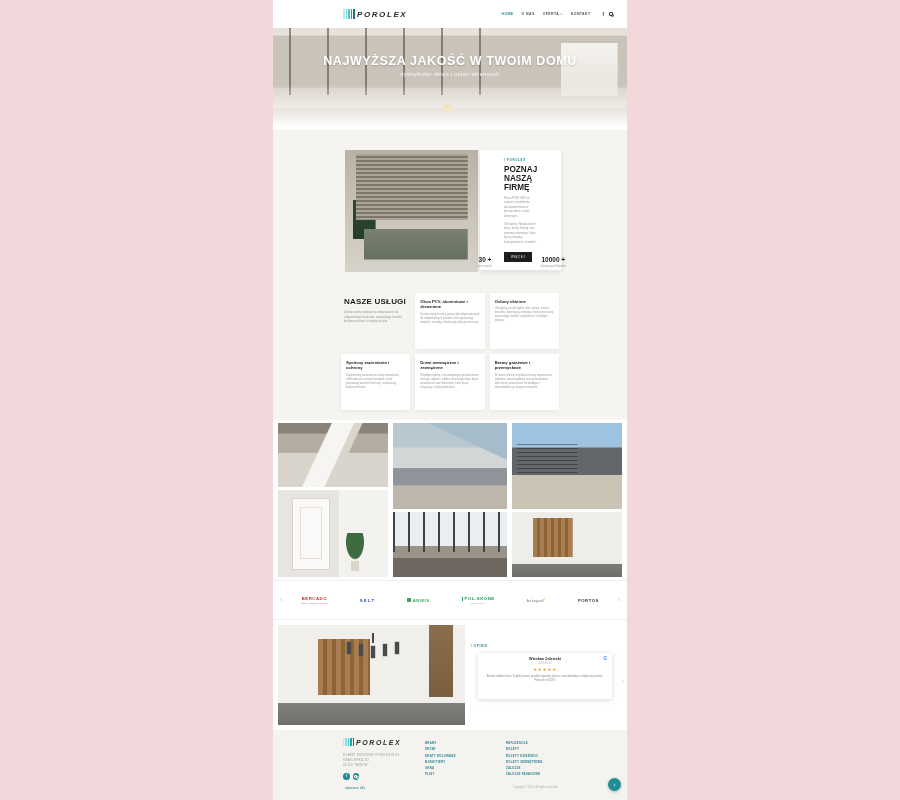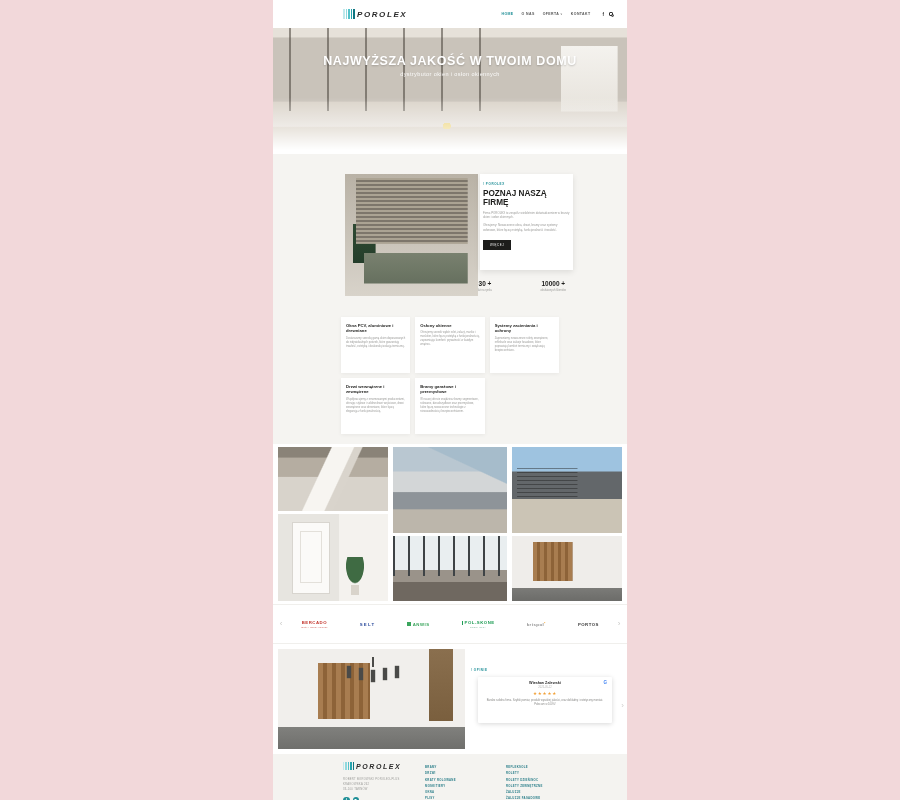--- a/index.html
+++ b/index.html
@@ -19,21 +19,21 @@
   .nav { display:flex; align-items:center; gap:8px; }
   .nav a { font-size:3.5px; letter-spacing:.4px; color:#555; text-decoration:none; font-weight:700; }
   .nav a.active { color:#1e8e96; }
   .caret { font-size:3px; color:#888; margin-left:1px; }
   .hdr-social { display:flex; align-items:center; gap:5px; margin-left:4px; }
   .fb-glyph { font-size:4.5px; font-weight:700; color:#333; }
   .insta-box { width:4px; height:4px; border:.6px solid #333; border-radius:1px; position:relative; display:inline-block; }
   .insta-box::after { content:""; position:absolute; left:1px; top:1px; width:1.2px; height:1.2px; border:.5px solid #333; border-radius:50%; }
 
   
-  .hero { height:126px; position:relative; overflow:hidden; }
+  .hero { height:102px; position:relative; overflow:hidden; }
   .hero-bg { position:absolute; inset:0;
     background-color:#d6d1c9;
     background-image:
       linear-gradient(180deg, rgba(255,255,255,0) 55%, #ffffff 97%),
       repeating-linear-gradient(90deg, rgba(72,66,58,.55) 0 2px, rgba(0,0,0,0) 2px 38px),
       linear-gradient(#f4f2ee,#e7e3dc),
       radial-gradient(circle at 50% 50%, #e8c95a 0 40%, rgba(0,0,0,0) 45%),
       linear-gradient(180deg, #e6e1d9 0 7%, #c9c3ba 8% 58%, #dad3c9 59% 78%, #cabfae 79% 100%);
     background-size:100% 100%, 62% 66%, 16% 52%, 5% 5%, 100% 100%;
     background-position:0 0, 12% 0, 97% 30%, 49% 79%, 0 0;
@@ -49,22 +49,22 @@
     background-color:#cfc9bf;
     background-image:
       repeating-linear-gradient(180deg, #aba393 0 2px, #7d766b 2px 4px),
       linear-gradient(#79816f,#66705f),
       linear-gradient(#2e4a33,#243d2a),
       linear-gradient(#b9b2a6,#d8d3ca);
     background-size:84% 54%, 78% 25%, 17% 32%, 100% 100%;
     background-position:54% 7%, 64% 86%, 7% 60%, 0 0;
     background-repeat:no-repeat;
   }
-  .about-card { position:absolute; left:207px; top:20px; width:93px; min-height:96px; background:#fff;
-    box-shadow:0 2px 6px rgba(0,0,0,.10); padding:8px 3px; }
+  .about-card { position:absolute; left:207px; top:20px; width:81px; min-height:96px; background:#fff;
+    box-shadow:0 2px 6px rgba(0,0,0,.10); padding:8px 24px; }
   .tag { color:#1e8e96; font-size:3px; font-weight:700; letter-spacing:.6px; }
   .about-title { font-size:8.2px; font-weight:800; line-height:1.1; margin-top:3px; color:#1d1d1b; }
   .about-p { font-size:2.9px; color:#9a9a98; line-height:1.55; margin-top:3.5px; }
   .btn-dark { display:inline-block; background:#1d1d1b; color:#fff; font-size:2.8px; letter-spacing:.6px;
     padding:3px 7px; margin-top:5px; text-decoration:none; cursor:pointer; }
   .stats { position:absolute; left:205px; top:126px; width:88px; display:flex; justify-content:space-between; text-align:center; }
   .stat-value { font-size:6.5px; font-weight:800; color:#1d1d1b; }
   .stat-label { font-size:2.7px; color:#9a9a98; margin-top:1.5px; line-height:1.35; }
 
   
@@ -230,20 +230,24 @@
       </div>
       <div>
         <div class="stat-value">10000 +</div>
         <div class="stat-label">obsłużonych klientów</div>
       </div>
     </div>
   </div>
 
   <div class="services">
     <div class="svc-grid">
+      <div class="svc-intro">
+        <div class="svc-heading">NASZE USŁUGI</div>
+        <div class="svc-intro-p">Dostarczamy rozwiązania dopasowane do indywidualnych potrzeb, zapewniając komfort, bezpieczeństwo i estetykę na lata.</div>
+      </div>
       <div class="svc-card">
         <div class="svc-title">Okna PCV, aluminiowe i drewniane</div>
         <div class="svc-text">Dostarczamy szeroką gamę okien dopasowanych do indywidualnych potrzeb, które gwarantują trwałość, estetykę i doskonałą izolację termiczną.</div>
       </div>
       <div class="svc-card">
         <div class="svc-title">Osłony okienne</div>
         <div class="svc-text">Oferujemy szeroki wybór rolet, żaluzji, markiz i moskitier, które łączą estetykę z funkcjonalnością, zapewniając komfort i prywatność w każdym wnętrzu.</div>
       </div>
       <div class="svc-card">
         <div class="svc-title">Systemy zacieniania i ochrony</div>

